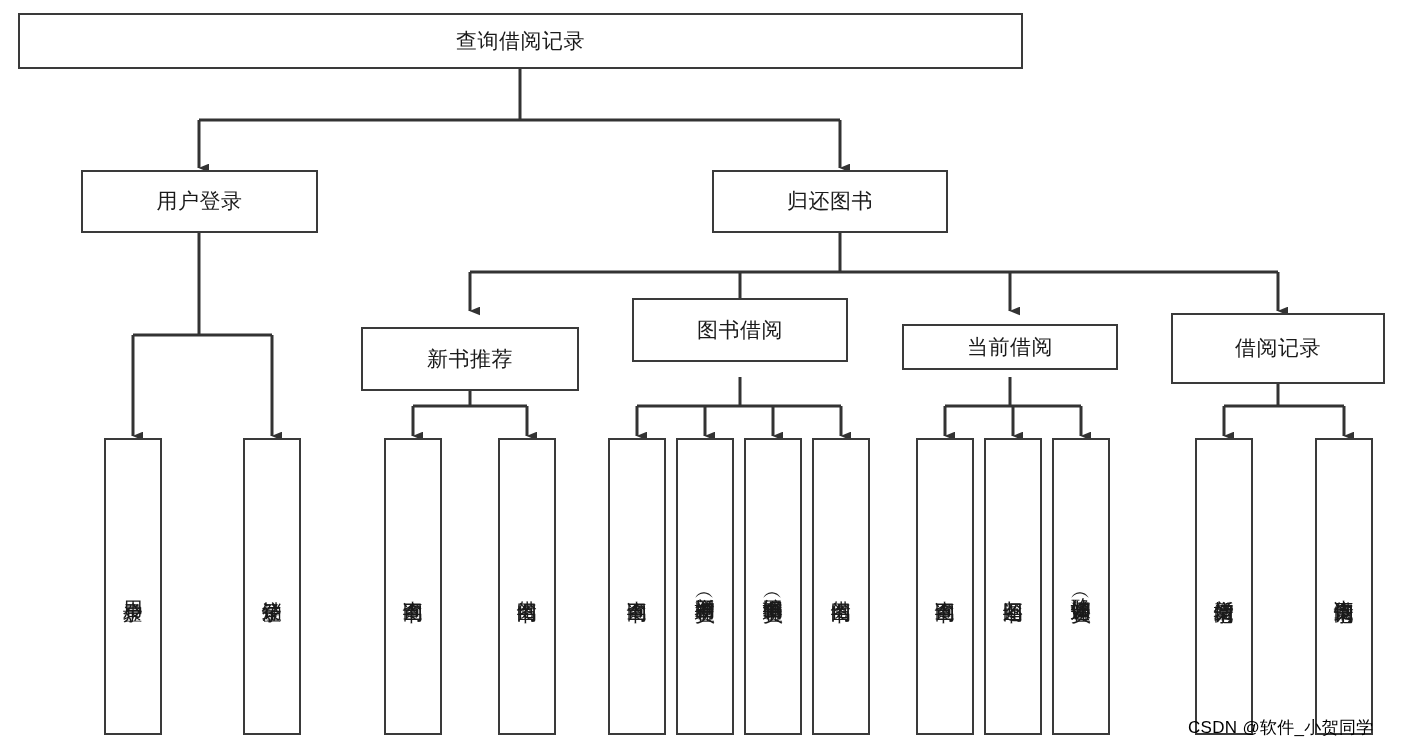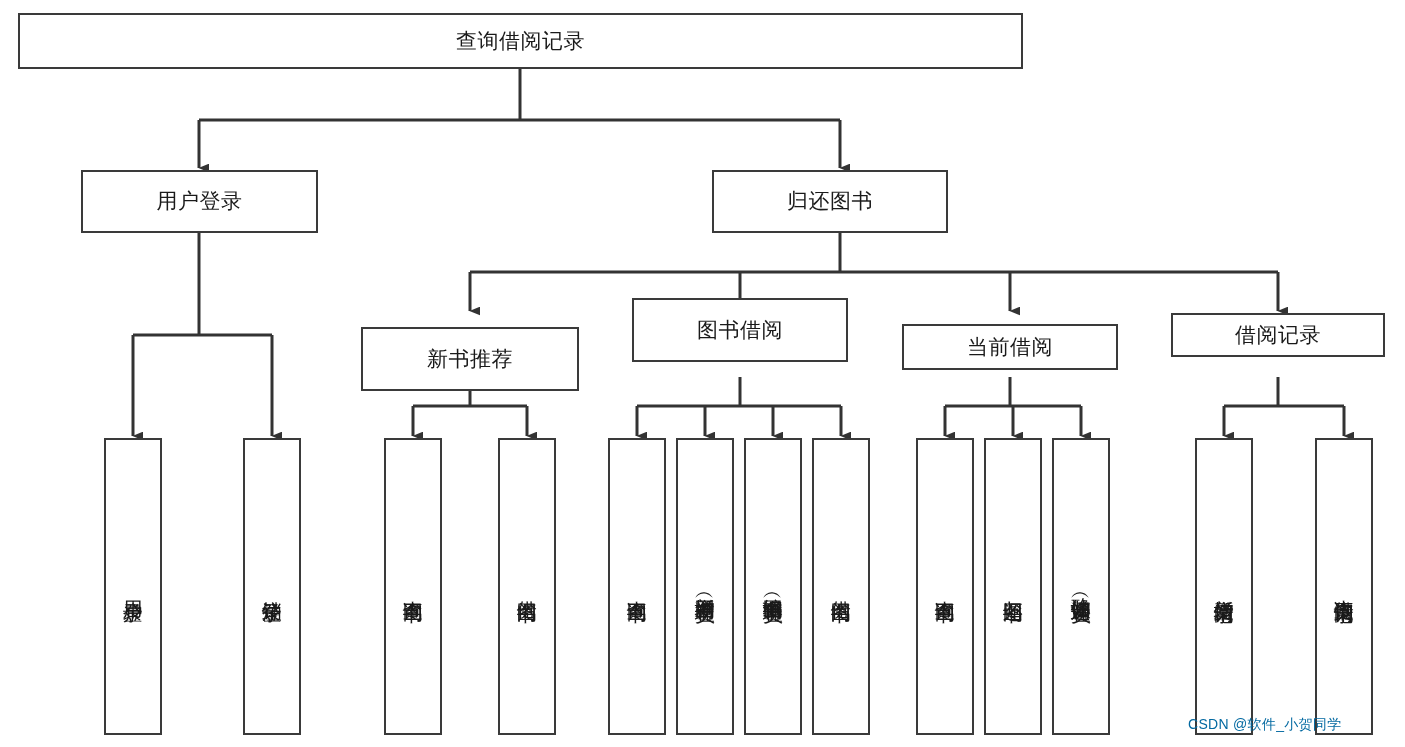--- a/index.html
+++ b/index.html
@@ -50,22 +50,22 @@
     -webkit-writing-mode: vertical-rl;
     font-size: 20px;
     line-height: 1.02;
     letter-spacing: 1px;
     white-space: normal;
   }
   .watermark {
     position: absolute;
     left: 1188px;
     top: 716px;
-    font-size: 14px;
-    color: #0369a1;
+    font-size: 17px;
+    color: #000000;
     white-space: nowrap;
     z-index: 5;
     letter-spacing: 0.3px;
   }
 </style>
 </head>
 <body>
 
 <div id="diagram-root">
 
@@ -138,21 +138,21 @@
   </div>
 
   <div class="node" style="left:632px; top:298px; width:216px; height:64px;">
     <span class="node-label">图书借阅</span>
   </div>
 
   <div class="node" style="left:902px; top:313px; width:216px; height:46px;margin-top:11px;">
     <span class="node-label">当前借阅</span>
   </div>
 
-  <div class="node" style="left:1171px; top:313px; width:214px; height:44px;">
+  <div class="node" style="left:1171px; top:313px; width:214px; height:71px;">
     <span class="node-label">借阅记录</span>
   </div>
 
   <div class="node vertical" style="left:104px; top:438px; width:58px; height:297px;">
     <span class="node-label">用户登录</span>
   </div>
 
   <div class="node vertical" style="left:243px; top:438px; width:58px; height:297px;">
     <span class="node-label">注销登录</span>
   </div>

